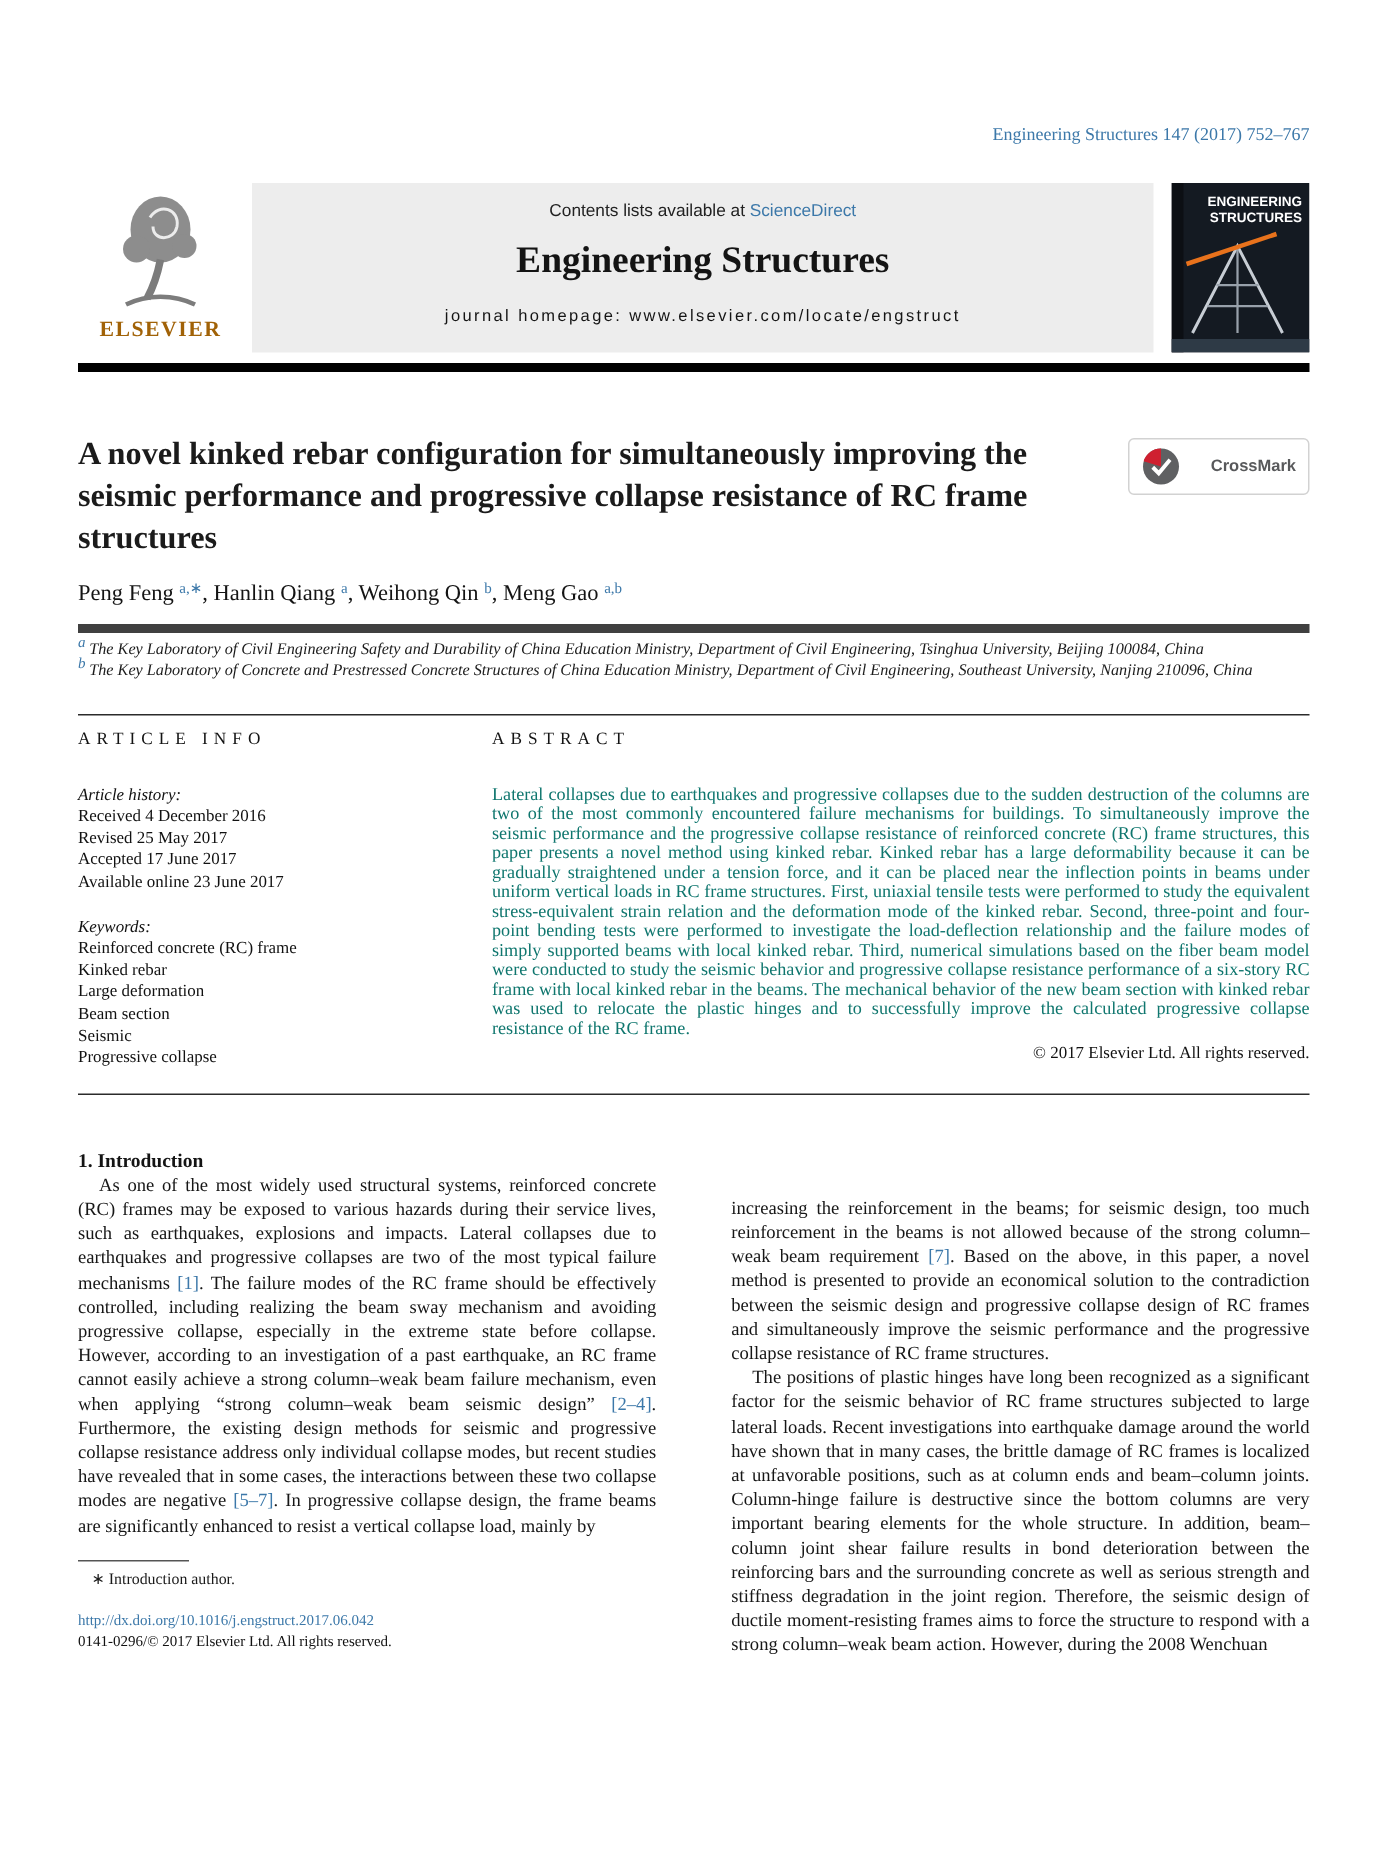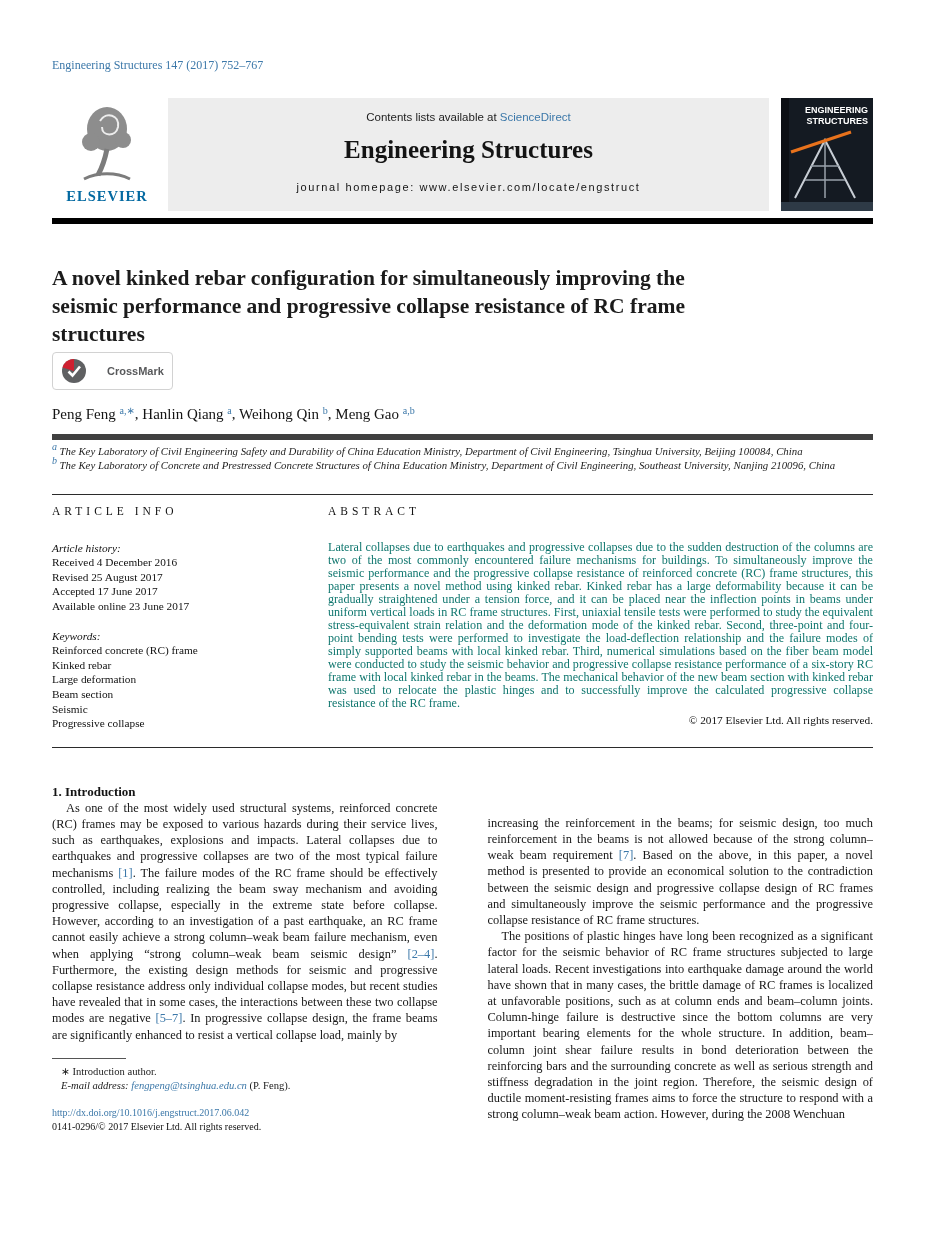--- a/index.html
+++ b/index.html
@@ -3,35 +3,35 @@
 <meta charset="utf-8">
 <style>
   * { box-sizing: border-box; }
   html, body { margin: 0; padding: 0; background: #ffffff; }
   .page {
     width: 925px; height: 1234px; position: relative; overflow: hidden;
     background: #fff; margin: 0 auto; padding: 0 52px;
     font-family: "Liberation Serif", serif; color: #111;
   }
   .link, .cite { color: #3c78a9; }
-  .top-cite { padding-top: 58px; text-align: left; font-size: 12px; }
+  .top-cite { padding-top: 82px; text-align: right; font-size: 12px; }
 
   
   .header { display: flex; margin-top: 25px; height: 113px; }
   .logo-col { width: 110px; display: flex; flex-direction: column; align-items: center; padding-top: 1px; }
-  .elsevier-word { color: #0369a1; font-weight: bold; font-size: 14.5px; letter-spacing: 1px; margin-top: 1px; }
+  .elsevier-word { color: #a16207; font-weight: bold; font-size: 14.5px; letter-spacing: 1px; margin-top: 1px; }
   .banner { flex: 1; background: #ededed; margin-left: 6px; margin-right: 12px; text-align: center; padding-top: 13px; }
   .banner .line1 { font-family: "Liberation Sans", sans-serif; font-size: 11.5px; color: #222; }
   .banner .jtitle { font-size: 25px; font-weight: bold; margin-top: 13px; color: #141414; }
   .banner .homepage { font-family: "Liberation Sans", sans-serif; font-size: 11px; letter-spacing: 1.6px; margin-top: 17px; color: #141414; }
   .cover { width: 92px; height: 116px; }
   .black-bar { height: 6px; background: #000; margin-top: 7px; }
 
   
-  .title-row { display: flex; justify-content: space-between; margin-top: 40px; flex-direction: column; }
+  .title-row { display: flex; justify-content: space-between; margin-top: 40px; }
   h1.title { margin: 0; width: 695px; font-size: 21.5px; line-height: 28px; font-weight: bold; color: #1b1b1b; }
   .crossmark { display: flex; align-items: center; gap: 20px; border: 1px solid #d2d2d2; border-radius: 4px;
     background: #fff; padding: 4px 8px; height: 38px; align-self: flex-start; margin-top: 4px; cursor: pointer; }
   .crossmark .cm-label { font-family: "Liberation Sans", sans-serif; font-size: 11px; font-weight: bold; color: #58595b; }
 
   .authors { margin-top: 16px; font-size: 15px; color: #141414; }
   .sup { font-size: 10px; position: relative; top: -5px; color: #3c78a9; }
   .it { font-style: italic; }
 
   .affils { margin-top: 11px; border-top: 6px solid #404040; padding-top: 5px;
@@ -126,21 +126,21 @@
     <div><span class="sup">a </span><span>The Key Laboratory of Civil Engineering Safety and Durability of China Education Ministry, Department of Civil Engineering, Tsinghua University, Beijing 100084, China</span></div>
     <div><span class="sup">b </span><span>The Key Laboratory of Concrete and Prestressed Concrete Structures of China Education Ministry, Department of Civil Engineering, Southeast University, Nanjing 210096, China</span></div>
   </div>
 
   <div class="meta">
     <div class="info-col">
       <div class="meta-heading">ARTICLE INFO</div>
       <div class="info-content">
         <div class="info-label">Article history:</div>
         <div>Received 4 December 2016</div>
-        <div>Revised 25 August 2017</div>
+        <div>Revised 25 May 2017</div>
         <div>Accepted 17 June 2017</div>
         <div>Available online 23 June 2017</div>
         <div class="info-label keywords-label">Keywords:</div>
         <div>Reinforced concrete (RC) frame</div>
         <div>Kinked rebar</div>
         <div>Large deformation</div>
         <div>Beam section</div>
         <div>Seismic</div>
         <div>Progressive collapse</div>
       </div>
@@ -155,21 +155,20 @@
   <div class="rule"></div>
 
   <div class="body-cols">
     <div class="col">
       <h2 class="sec">1. Introduction</h2>
       <p class="bodyp indent first-p"><span>As one of the most widely used structural systems, reinforced concrete (RC) frames may be exposed to various hazards during their service lives, such as earthquakes, explosions and impacts. Lateral collapses due to earthquakes and progressive collapses are two of the most typical failure mechanisms </span><span class="cite">[1]</span><span>. The failure modes of the RC frame should be effectively controlled, including realizing the beam sway mechanism and avoiding progressive collapse, especially in the extreme state before collapse. However, according to an investigation of a past earthquake, an RC frame cannot easily achieve a strong column–weak beam failure mechanism, even when applying “strong column–weak beam seismic design” </span><span class="cite">[2–4]</span><span>. Furthermore, the existing design methods for seismic and progressive collapse resistance address only individual collapse modes, but recent studies have revealed that in some cases, the interactions between these two collapse modes are negative </span><span class="cite">[5–7]</span><span>. In progressive collapse design, the frame beams are significantly enhanced to resist a vertical collapse load, mainly by</span></p>
 
       <div class="footnote">
         <div class="fn-rule"></div>
         <div class="fn-line indented">∗ Introduction author.</div>
-        <div class="fn-line indented"><span class="it">E-mail address: </span><span class="cite it">fengpeng@tsinghua.edu.cn</span><span> (P. Feng).</span></div>
       </div>
 
       <div class="doi-block">
         <div class="cite">http://dx.doi.org/10.1016/j.engstruct.2017.06.042</div>
         <div>0141-0296/© 2017 Elsevier Ltd. All rights reserved.</div>
       </div>
     </div>
 
     <div class="col rcol">
       <p class="bodyp"><span>increasing the reinforcement in the beams; for seismic design, too much reinforcement in the beams is not allowed because of the strong column–weak beam requirement </span><span class="cite">[7]</span><span>. Based on the above, in this paper, a novel method is presented to provide an economical solution to the contradiction between the seismic design and progressive collapse design of RC frames and simultaneously improve the seismic performance and the progressive collapse resistance of RC frame structures.</span></p>

